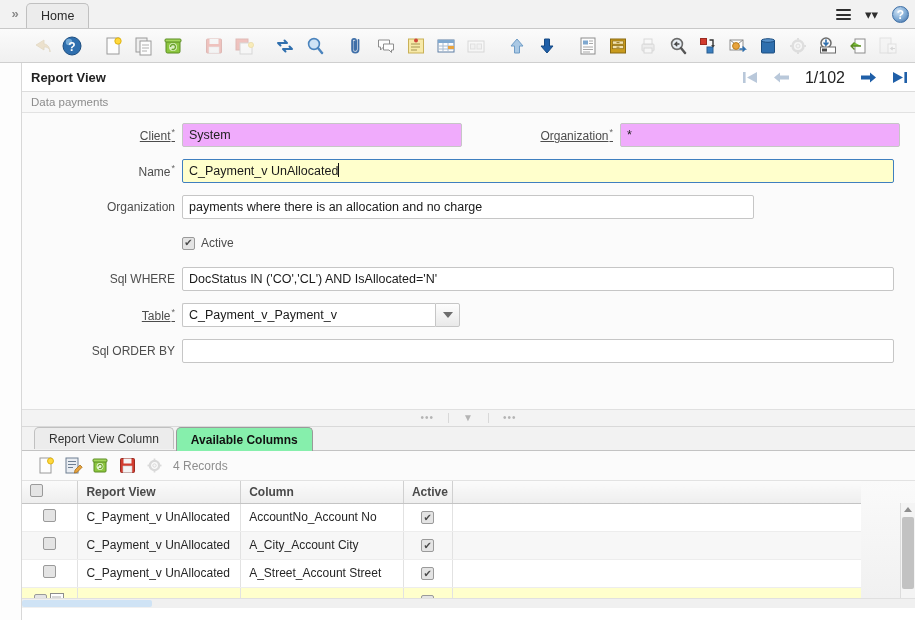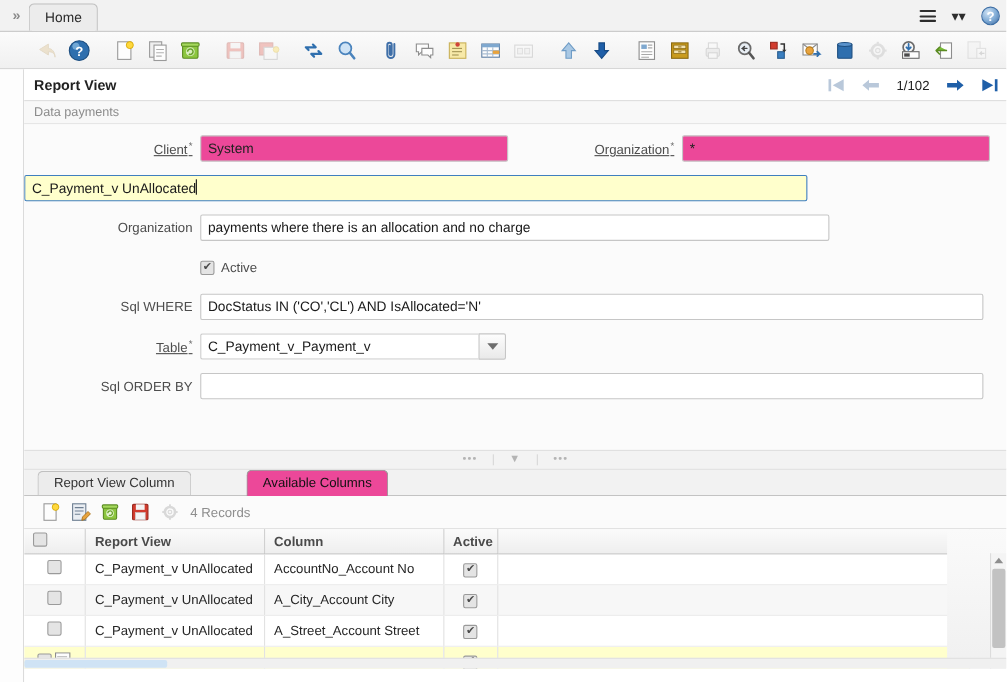--- a/index.html
+++ b/index.html
@@ -107,21 +107,21 @@
     border-bottom:1px solid #dcdcdc;
     background: #ffffff;
     position: relative;
   }
   .windowhdr .title { font-size:13px; font-weight:bold; color:#222; }
   .navgroup {
     position:absolute; right:8px; top:0; height:29px;
     display:flex; align-items:center; gap:15px;
   }
   .navgroup .np { cursor:pointer; display:flex; align-items:center; }
-  .navgroup .pg { font-size:12px; color:#222; }
+  .navgroup .pg { font-size:16px; color:#222; }
 
   .statusbar {
     height: 21px;
     background:#f8f8f8;
     border-bottom:1px solid #e2e2e2;
     display:flex; align-items:center;
     padding-left: 9px;
     font-size:11.5px;
     color:#8c8c8c;
   }
@@ -150,21 +150,21 @@
     border:1px solid #c6c6c6;
     background:#ffffff;
     font-family:"Liberation Sans", sans-serif;
     font-size:12.5px;
     color:#1a1a1a;
     padding: 0 6px;
     border-radius:2px;
     line-height:22px;
     overflow:hidden; white-space:nowrap;
   }
-  .fin.ro { background:#ec4899; color:#222; }
+  .fin.ro { background:#f0abfc; color:#222; }
   .fin.focus {
     background:#ffffcc;
     border:1px solid #3f7fbf;
     outline: none;
   }
   .caret {
     display:inline-block; width:1px; height:14px;
     background:#111; vertical-align:-2px; margin-left:0px;
   }
   .combowrap { display:flex; }
@@ -197,32 +197,32 @@
   }
   .sd { font-size:10px; color:#b4b4b4; letter-spacing:1px; padding:0 14px;
         border-left:1px solid #d8d8d8; cursor:pointer; line-height:1;}
   .sd:first-child { border-left:none; }
 
   
   .dtabs {
     height: 24px;
     background:#f2f2f2;
     border-bottom:1px solid #c3c3c3;
-    display:flex; align-items:center;
+    display:flex; align-items:flex-start;
     padding-left: 12px;
   }
   .dtab {
     height:22px; display:flex; align-items:center;
     padding: 0 14px; margin-right:2px;
     border:1px solid #c0c0c0; border-bottom:none;
     border-radius:5px 5px 0 0;
     background:#ececec; font-size:12px; color:#333; cursor:pointer;
     white-space:nowrap;
   }
-  .dtab.active { background:#ec4899; font-weight:normal; height:24px; border-color:#9a9a9a; color:#111;margin-left:48px;}
+  .dtab.active { background:#86efac; font-weight:bold; height:24px; border-color:#9a9a9a; color:#111;}
 
   .gtoolbar {
     height:30px; background:#fbfbfb; border-bottom:1px solid #e2e2e2;
     display:flex; align-items:center; padding-left:12px; gap:3px;
   }
   .gbtn { width:24px;height:24px;display:flex;align-items:center;justify-content:center;cursor:pointer;}
   .grecords { font-size:12px; color:#8e8e8e; margin-left:4px; }
 
   
   .gridwrap { position:relative; background:#fff; height:127px; overflow:hidden; }
@@ -581,20 +581,23 @@
         </div>
         <div class="fin ro" style="width:280px">System</div>
 
         <div class="flabel link" style="width:100px;margin-left:58px">
           <span>Organization</span><span class="req">*</span>
         </div>
         <div class="fin ro" style="width:280px">*</div>
       </div>
 
       <div class="frow">
+        <div class="flabel" style="width:160px">
+          <span>Name</span><span class="req">*</span>
+        </div>
         <div class="fin focus" style="width:712px"><span>C_Payment_v UnAllocated</span><span class="caret"></span></div>
       </div>
 
       <div class="frow">
         <div class="flabel" style="width:160px">
           <span>Organization</span>
         </div>
         <div class="fin" style="width:572px">payments where there is an allocation and no charge</div>
       </div>
 

